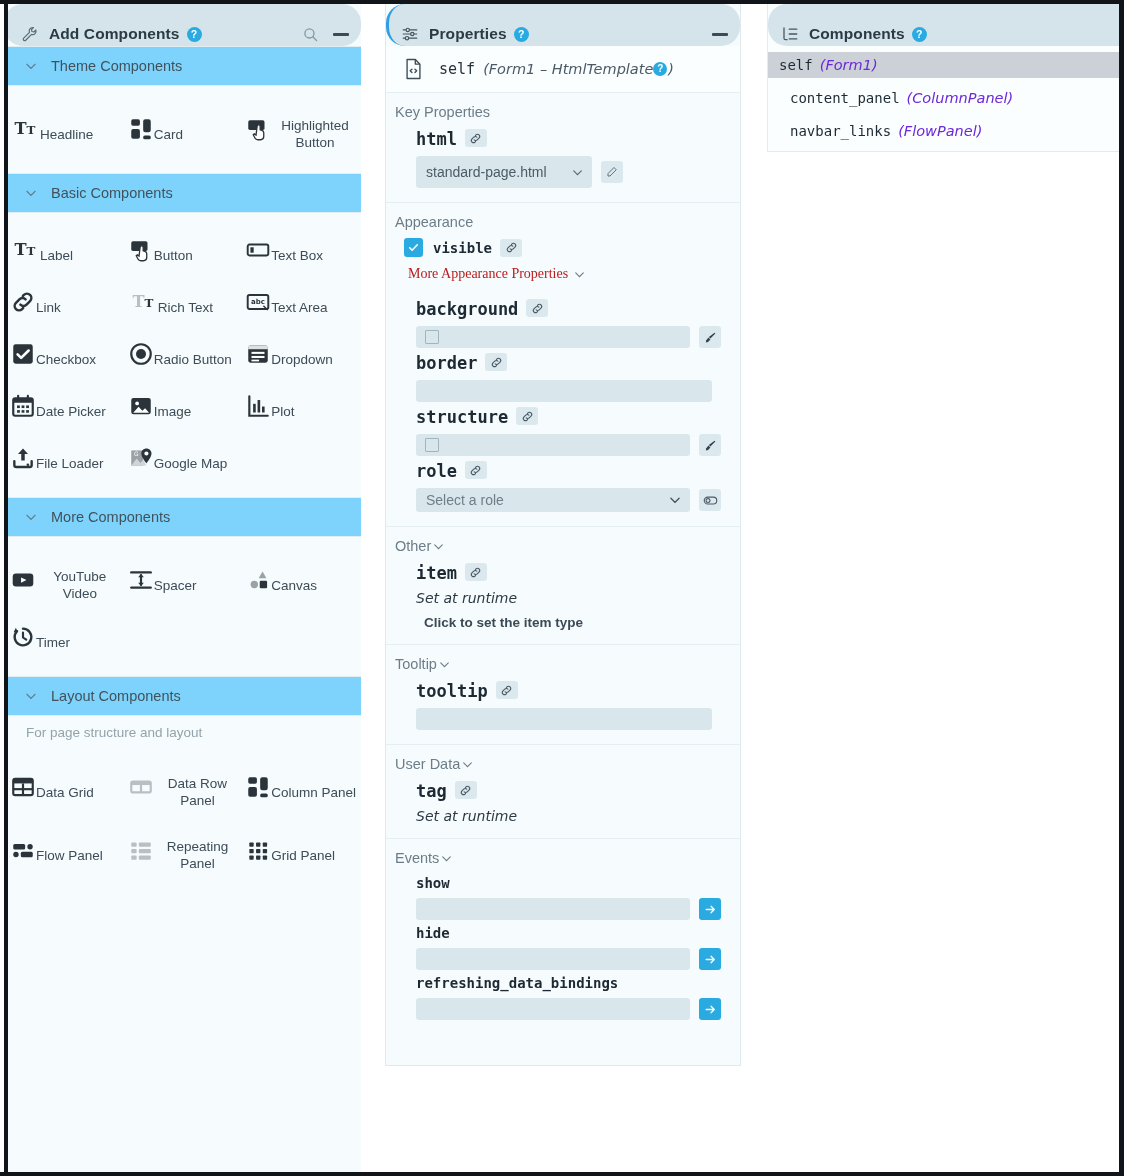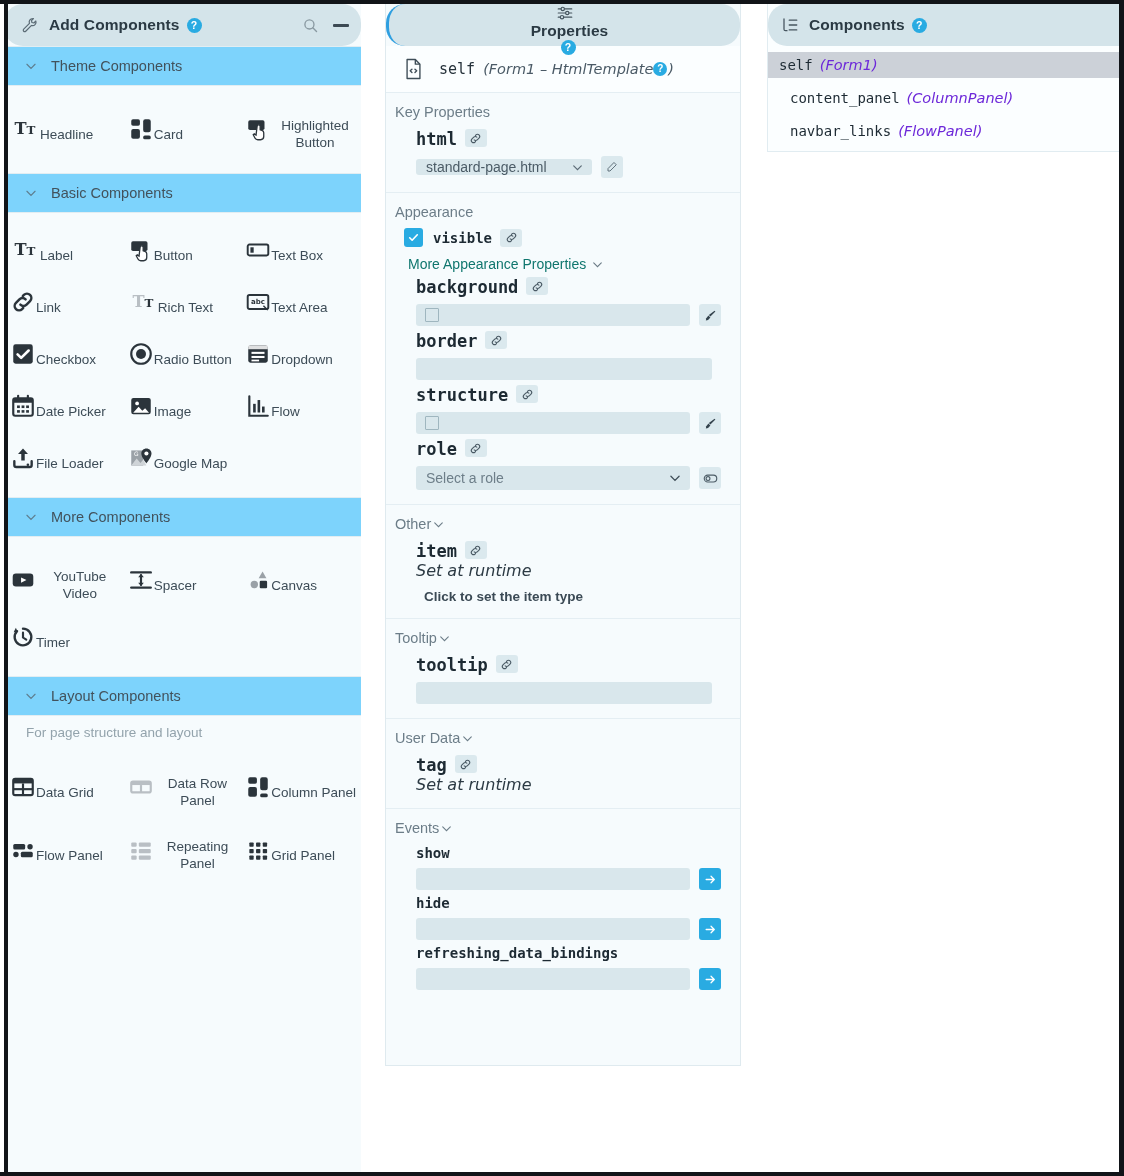--- a/index.html
+++ b/index.html
@@ -18,21 +18,21 @@
     border-right:5px solid #111418;
     box-sizing:border-box;
     pointer-events:none;
     z-index:50;
   }
 
   
   .panel{position:absolute;background:#f6fbfd;box-sizing:border-box;}
   .panel-head{
     height:42px;background:#d4e4ea;display:flex;align-items:center;
-    padding:0 12px 0 13px;box-sizing:border-box;position:relative;border-radius:19px;
+    padding:18px 12px 0 13px;box-sizing:border-box;position:relative;border-radius:19px;
   }
   .panel-head .title{
     font-size:15.5px;font-weight:bold;color:#2b3a44;margin-left:10px;letter-spacing:.1px;
   }
   .panel-head .spacer{flex:1;}
   .help{
     display:inline-block;width:15px;height:15px;border-radius:50%;
     background:#29abe2;color:#fff;font-size:10.5px;font-weight:bold;
     line-height:15px;text-align:center;margin-left:7px;vertical-align:2px;
     font-family:"Liberation Sans",sans-serif;
@@ -68,21 +68,21 @@
   .cell .cap{
     margin-top:11px;font-size:13.5px;color:#3d4c57;text-align:center;line-height:17px;
     max-width:92px;
   }
 
   
   #props-panel{
     left:385px;top:4px;width:356px;height:1062px;
     background:#f6fbfd;border:1px solid #dfeaef;border-top:none;
   }
-  #props-panel .panel-head{border-left:3px solid #2f9fe0;padding-left:12px;flex-direction:column;}
+  #props-panel .panel-head{border-left:3px solid #2f9fe0;padding-left:12px;}
   .obj-row{
     display:flex;align-items:center;height:46px;padding-left:18px;
     border-bottom:1px solid #e4eef3;background:#fbfeff;
   }
   .obj-row .name{
     font-family:"DejaVu Sans Mono","Liberation Mono",monospace;
     font-size:15px;color:#25313a;margin-left:16px;
   }
   .obj-row .meta{
     font-family:"DejaVu Sans","Liberation Sans",sans-serif;
@@ -109,24 +109,24 @@
   .tbox.wide{width:296px;}
   .tbox.short{width:274px;}
   .side-btn{
     width:22px;height:22px;background:#dbe9ee;border-radius:3px;margin-left:9px;
     display:flex;align-items:center;justify-content:center;cursor:pointer;
   }
   .side-btn.blue{background:#29abe2;}
   .swatch{width:12px;height:12px;border:1.5px solid #9fb6bf;background:transparent;border-radius:1px;}
   .runtime{
     font-family:"DejaVu Sans","Liberation Sans",sans-serif;font-style:italic;
-    font-size:16px;color:#2c3a44;
+    font-size:14px;color:#2c3a44;margin-top:7px;
   }
   .hintline{font-size:13.5px;color:#3b4a55;font-weight:bold;margin-top:9px;padding-left:8px;}
-  .more-link{font-size:14px;color:#0f766e;margin:9px 0 0 22px;display:flex;align-items:center;cursor:pointer;}
+  .more-link{font-size:14px;color:#b91c1c;margin:9px 0 12px 22px;display:flex;align-items:center;cursor:pointer;font-family:Liberation Serif, serif;}
   .vis-row{display:flex;align-items:center;padding-left:18px;margin-top:4px;}
   .cb{
     width:19px;height:19px;background:#29abe2;border-radius:3px;
     display:flex;align-items:center;justify-content:center;cursor:pointer;
   }
   .vis-label{
     font-family:"DejaVu Sans Mono","Liberation Mono",monospace;
     font-size:14px;color:#1d2a33;font-weight:bold;margin-left:10px;
   }
   .sel{
@@ -349,21 +349,21 @@
           <span class="ico">
             <svg width="26" height="26" viewBox="0 0 24 24">
               <path d="M4 3v18h17" fill="none" stroke="#2b343b" stroke-width="2" stroke-linecap="round"></path>
               <g fill="#2b343b">
                 <rect x="7.5" y="10" width="2.4" height="8"></rect>
                 <rect x="11.6" y="6.5" width="2.4" height="11.5"></rect>
                 <rect x="15.7" y="12.5" width="2.4" height="5.5"></rect>
               </g>
             </svg>
           </span>
-      <span class="cap">Flow</span>
+      <span class="cap">Plot</span>
         </div>
         <div class="cell">
           <span class="ico">
             <svg width="26" height="26" viewBox="0 0 24 24">
               <path d="M12 3.2l4.6 5h-3v6h-3.2v-6h-3z" fill="#2b343b"></path>
               <path d="M4 15v3.4c0 1 .8 1.9 1.9 1.9h12.2c1 0 1.9-.8 1.9-1.9V15" fill="none" stroke="#2b343b" stroke-width="2.2" stroke-linecap="round"></path>
               <circle cx="16.5" cy="18.2" r="1.2" fill="#2b343b"></circle>
             </svg>
           </span>
       <span class="cap">File Loader</span>
@@ -564,21 +564,21 @@
       <div class="prop-label">
         <span>html</span>
         <span class="chain">
           <svg width="13" height="13" viewBox="0 0 24 24" fill="none" stroke="#4a5a65" stroke-width="2" stroke-linecap="round">
             <path d="M9.5 14.5a4 4 0 0 0 5.7 0l3.3-3.3a4 4 0 0 0-5.7-5.7l-1 1"></path>
             <path d="M14.5 9.5a4 4 0 0 0-5.7 0l-3.3 3.3a4 4 0 0 0 5.7 5.7l1-1"></path>
           </svg>
         </span>
       </div>
       <div class="field-row">
-        <div class="sel dark-text" style="width:176px;height:16px">
+        <div class="sel dark-text" style="width:176px;height:32px">
           <span>standard-page.html</span>
           <span>
             <svg width="13" height="13" viewBox="0 0 24 24" fill="none" stroke="#5b6b76" stroke-width="2.2" stroke-linecap="round">
                 <path d="M5 9l7 7 7-7"></path>
               </svg>
           </span>
         </div>
         <div class="side-btn">
           <span>
             <svg width="12" height="12" viewBox="0 0 24 24" fill="none" stroke="#5b6b76" stroke-width="1.9" stroke-linecap="round" stroke-linejoin="round">

